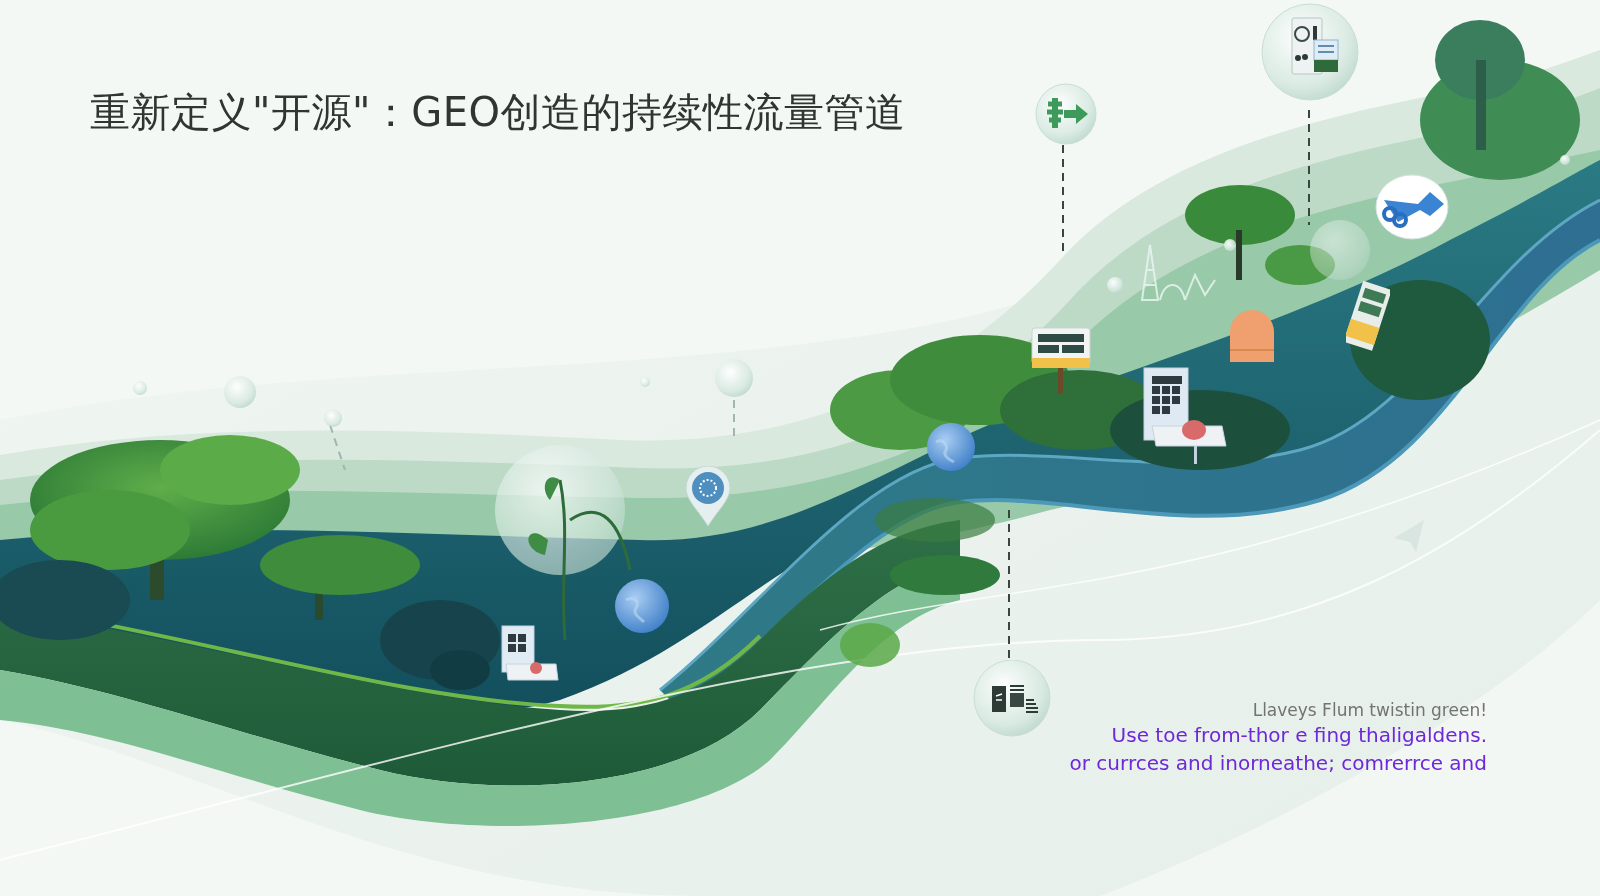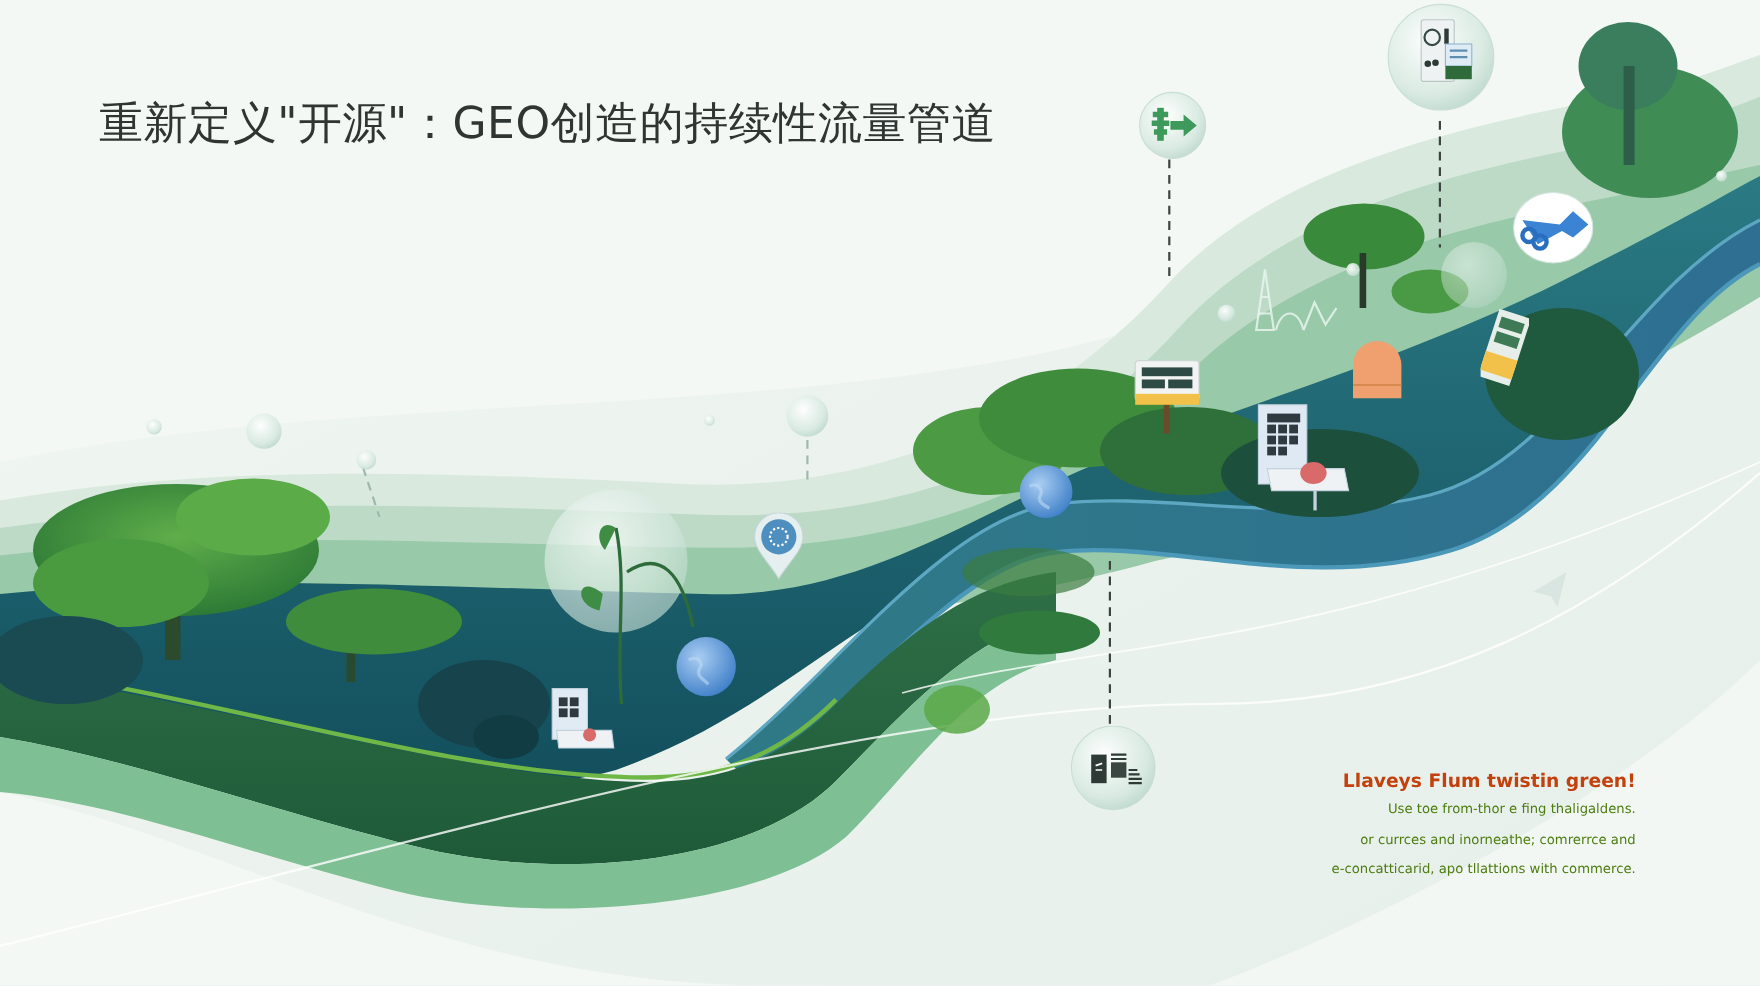--- a/index.html
+++ b/index.html
@@ -14,24 +14,24 @@
       position: absolute; left: 90px; top: 86px;
       font-size: 40px; line-height: 52px; color: #2e3532;
       letter-spacing: 0.5px; white-space: nowrap;
       font-family: "DejaVu Sans", sans-serif;
     }
     .caption {
       position: absolute; right: 113px; top: 698px; width: 440px;
       text-align: right; color: #3b413f;
     }
     .caption .heading {
-      font-weight: bold; font-size: 17px; line-height: 24px; color: #c2410c;
+      font-weight: normal; font-size: 17px; line-height: 24px; color: #737373;
     }
     .caption .line {
-      font-size: 12px; line-height: 27.5px; color: #4d7c0f;
+      font-size: 20px; line-height: 27.5px; color: #6d28d9;
       font-family: "DejaVu Sans", sans-serif;
     }
     .node { position: absolute; }
   </style>
 </head>
 <body>
 
 <div class="canvas">
   <svg width="1600" height="896" viewBox="0 0 1600 896" xmlns="http://www.w3.org/2000/svg">
     <defs>
@@ -287,15 +287,14 @@
   </div>
 
   
   <div class="title">重新定义"开源"：GEO创造的持续性流量管道</div>
 
   
   <div class="caption">
     <div class="heading">Llaveys Flum twistin green!</div>
     <div class="line">Use toe from-thor e fing thaligaldens.</div>
     <div class="line">or currces and inorneathe; comrerrce and</div>
-    <div class="line">e-concatticarid, apo tllattions with commerce.</div>
   </div>
 </div>
 
 </body></html>

